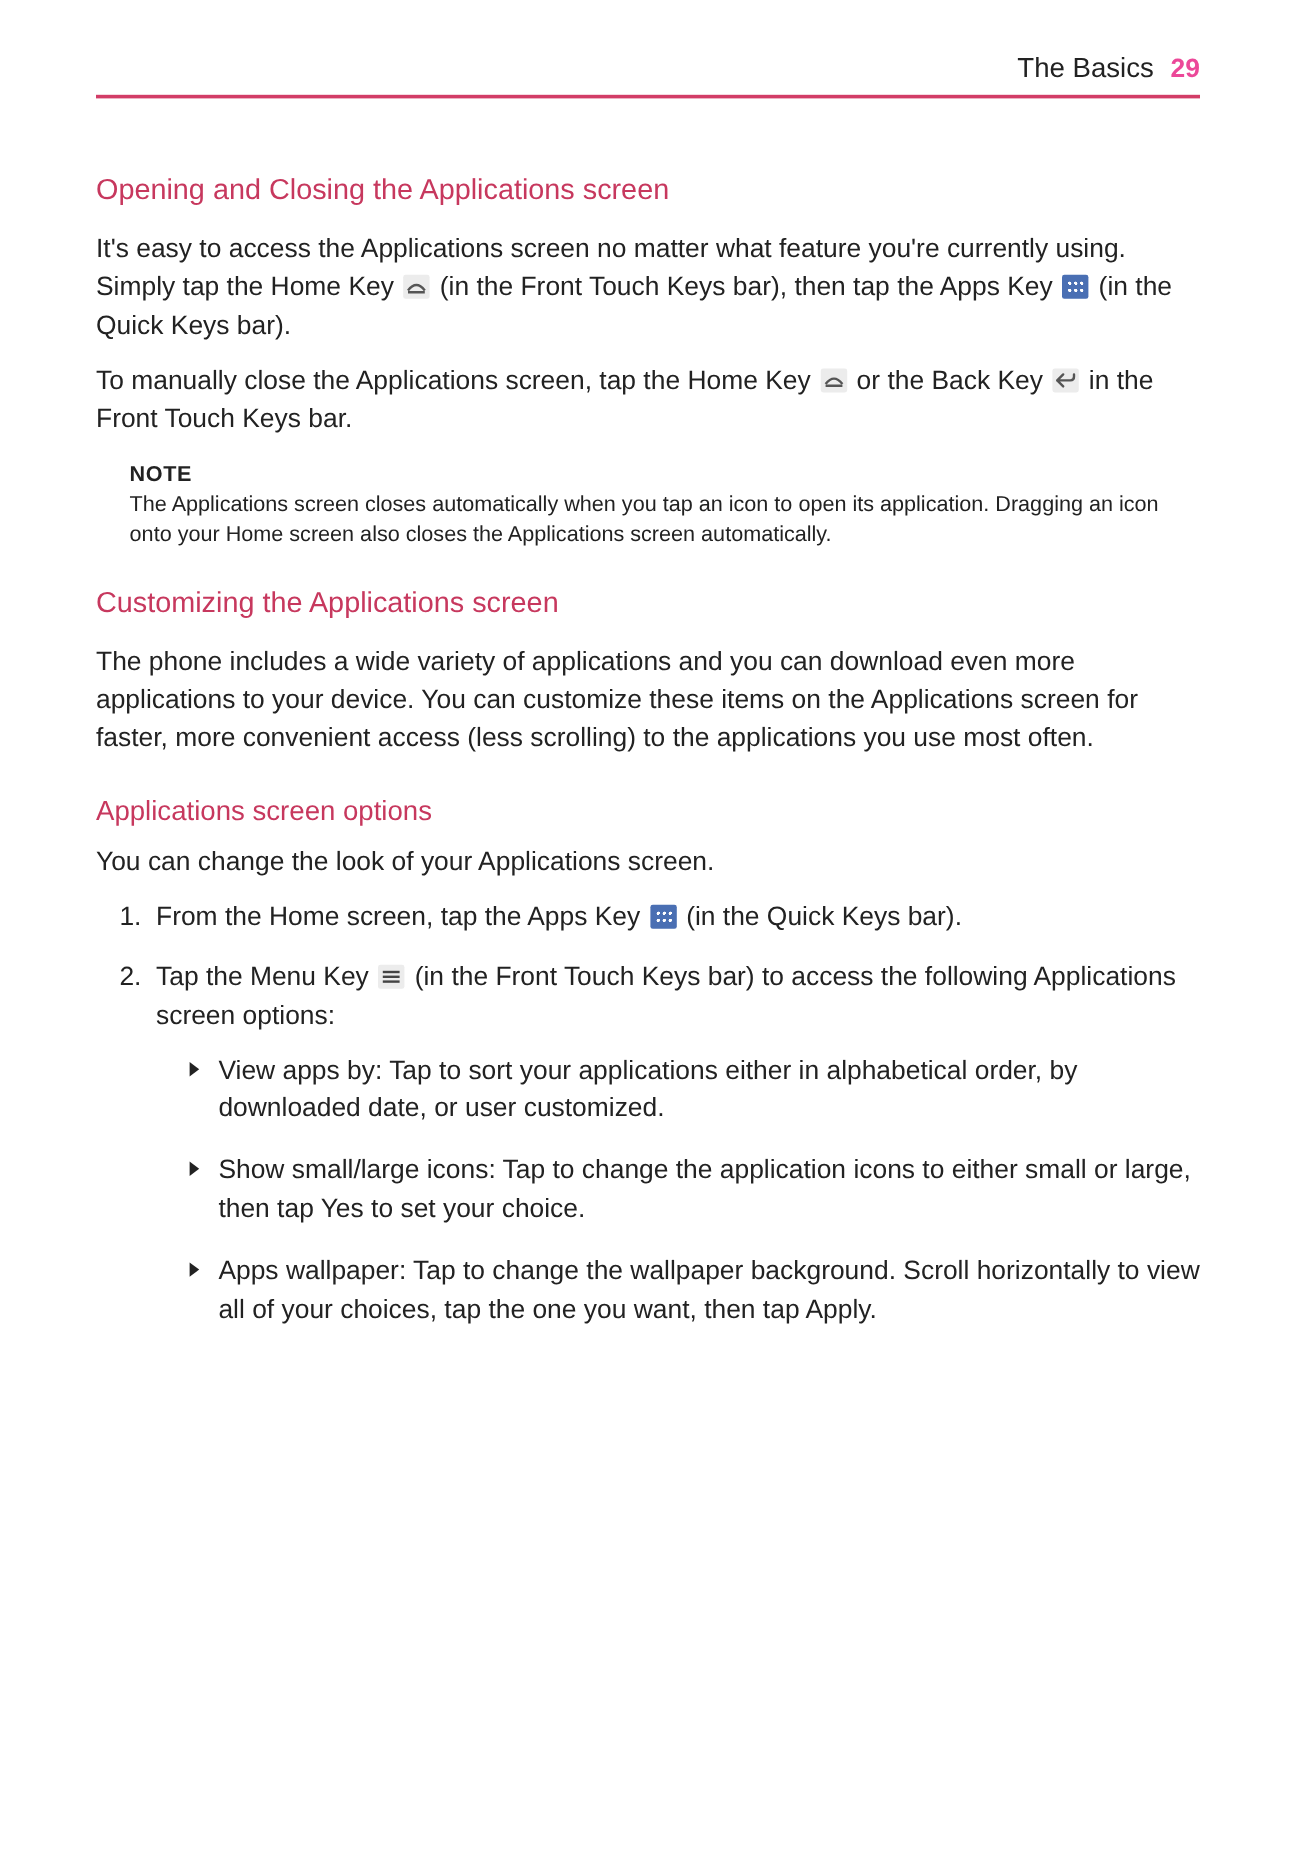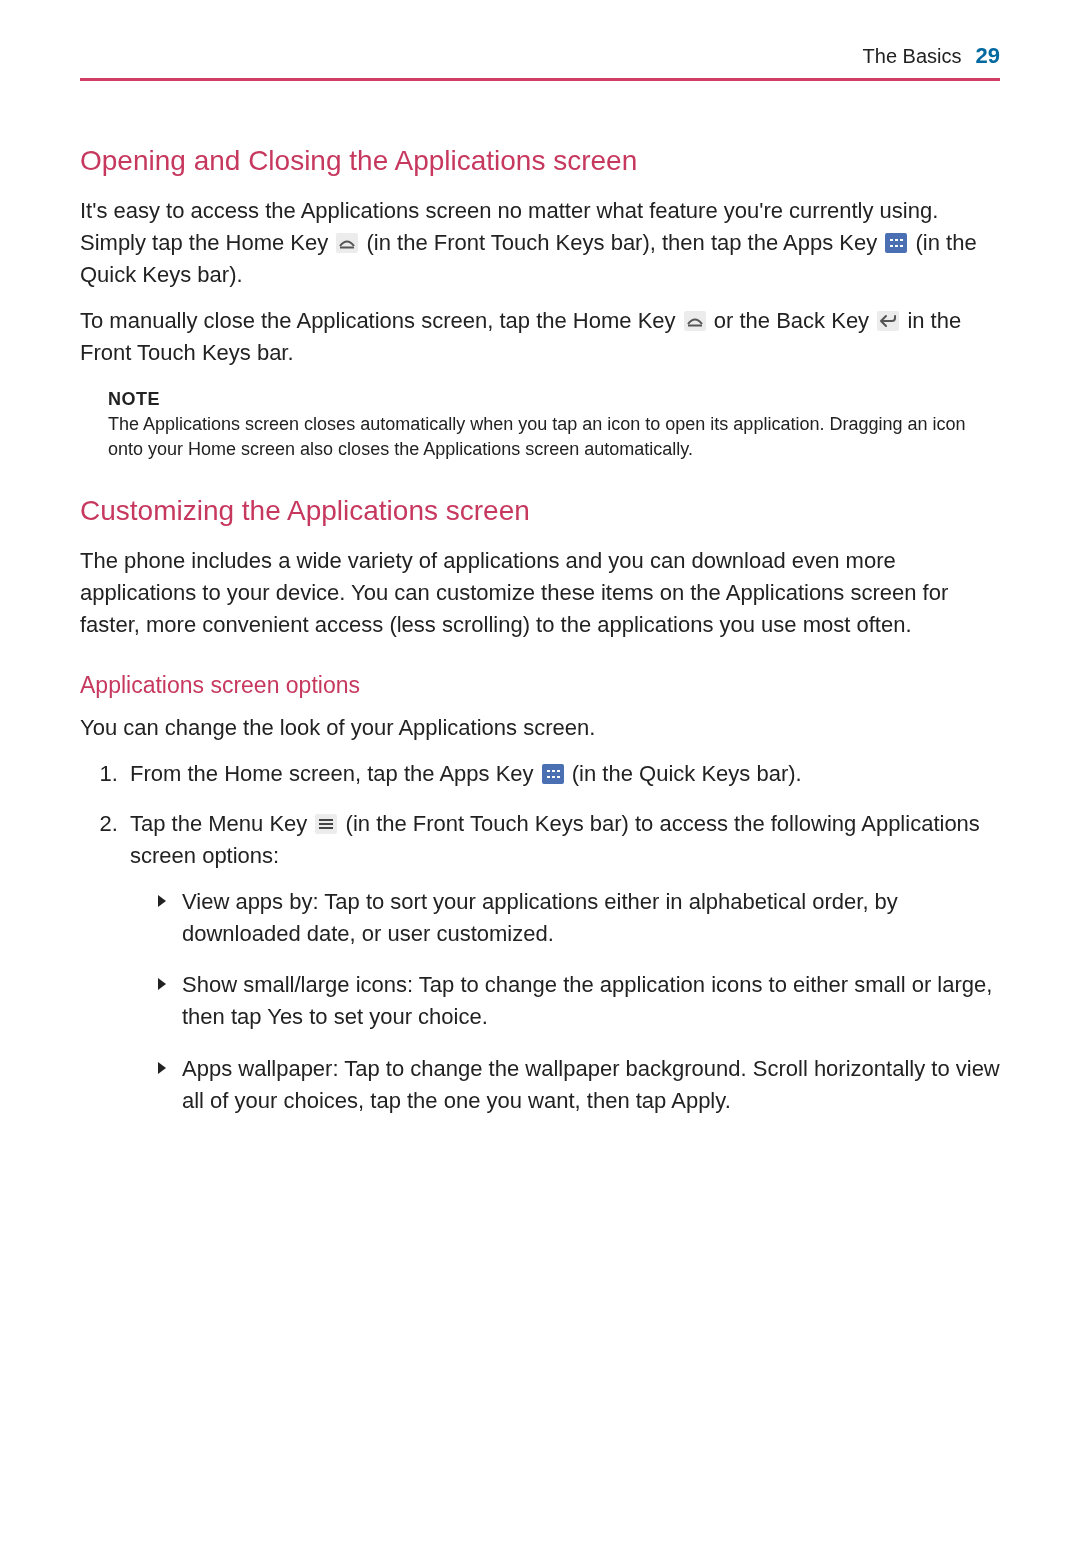--- a/index.html
+++ b/index.html
@@ -19,32 +19,32 @@
   }
   .header-bar {
     border-bottom: 3px solid #d23d67;
     display: flex;
     justify-content: flex-end;
     align-items: baseline;
     padding-bottom: 6px;
     margin-bottom: 60px;
   }
   .header-title {
-    font-size: 20px;
+    font-size: 23px;
     color: #222;
     margin-right: 14px;
   }
   .header-page {
     font-size: 22px;
     font-weight: 600;
-    color: #0369a1;
+    color: #ec4899;
   }
   .h2 {
     color: #c7385e;
-    font-size: 28px;
+    font-size: 24px;
     font-weight: 500;
     margin: 28px 0 14px 0;
   }
   .h3 {
     color: #c7385e;
     font-size: 23px;
     font-weight: 500;
     margin: 28px 0 10px 0;
   }
   .sub {

